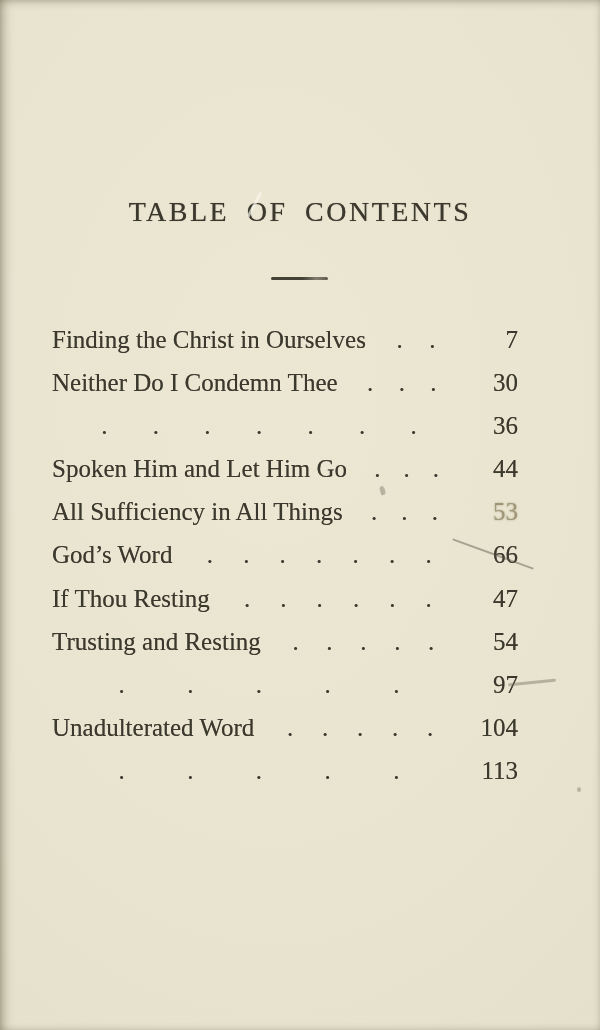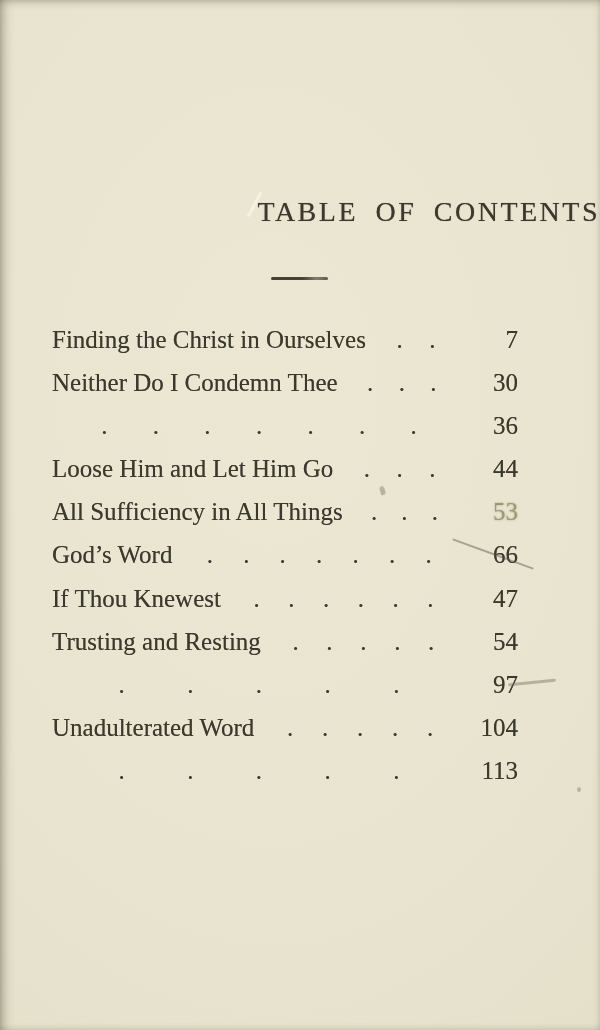--- a/index.html
+++ b/index.html
@@ -23,21 +23,21 @@
       inset -4px 0 8px -5px rgba(88, 82, 58, 0.25),
       inset 0 -4px 8px -5px rgba(88, 82, 58, 0.2);
   }
 
   .page-title {
     position: absolute;
     top: 196px;
     left: 0;
     width: 100%;
     margin: 0;
-    text-align: right;
+    text-align: center;
     font-size: 28px;
     font-weight: normal;
     letter-spacing: 2.5px;
     word-spacing: 8px;
     color: var(--ink, #3b382d);
     text-shadow: 0 0 0.7px rgba(59, 56, 45, 0.7);
   }
 
   .title-divider {
     position: absolute;
@@ -188,21 +188,21 @@
           <span class="dot">.</span>
           <span class="dot">.</span>
           <span class="dot">.</span>
           <span class="dot">.</span>
           <span class="dot">.</span>
           <span class="dot">.</span>
         </span>
       <span class="page-num">36</span>
     </div>
     <div class="toc-row">
-      <span class="chapter-label">Loose Him and Let Him Go</span>
+      <span class="chapter-label">Spoken Him and Let Him Go</span>
       <span class="dot-leader">
           <span class="dot">.</span>
           <span class="dot">.</span>
           <span class="dot">.</span>
         </span>
       <span class="page-num">44</span>
     </div>
     <div class="toc-row">
       <span class="chapter-label">All Sufficiency in All Things</span>
       <span class="dot-leader">
@@ -219,21 +219,21 @@
           <span class="dot">.</span>
           <span class="dot">.</span>
           <span class="dot">.</span>
           <span class="dot">.</span>
           <span class="dot">.</span>
           <span class="dot">.</span>
         </span>
       <span class="page-num struck">66</span>
     </div>
     <div class="toc-row">
-      <span class="chapter-label">If Thou Knewest</span>
+      <span class="chapter-label">If Thou Resting</span>
       <span class="dot-leader">
           <span class="dot">.</span>
           <span class="dot">.</span>
           <span class="dot">.</span>
           <span class="dot">.</span>
           <span class="dot">.</span>
           <span class="dot">.</span>
         </span>
       <span class="page-num">47</span>
     </div>

